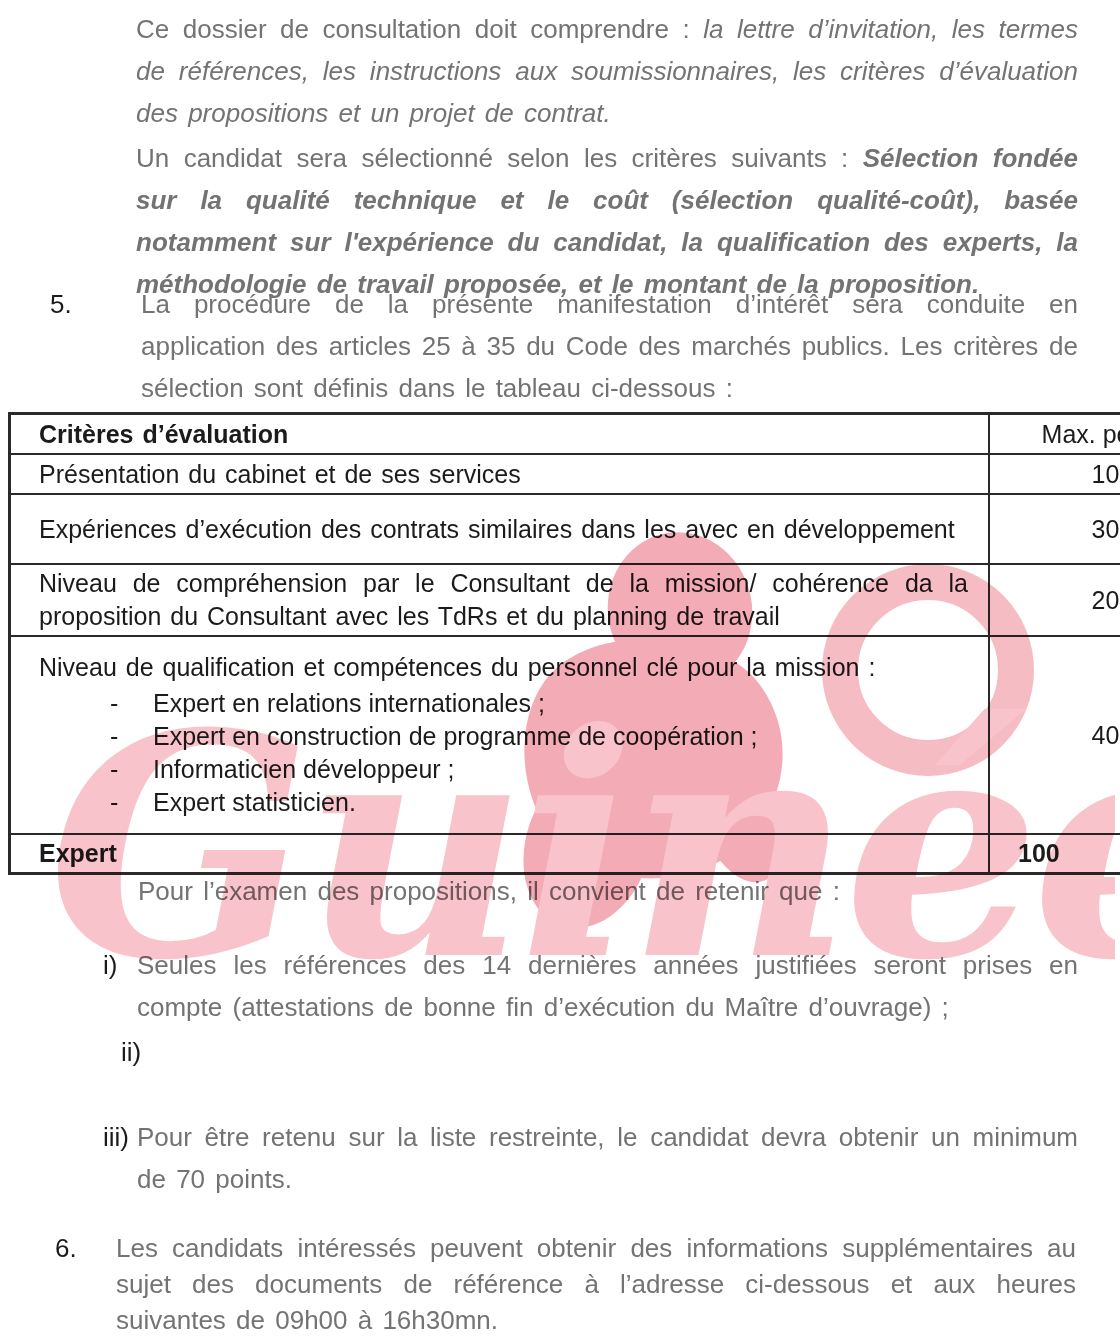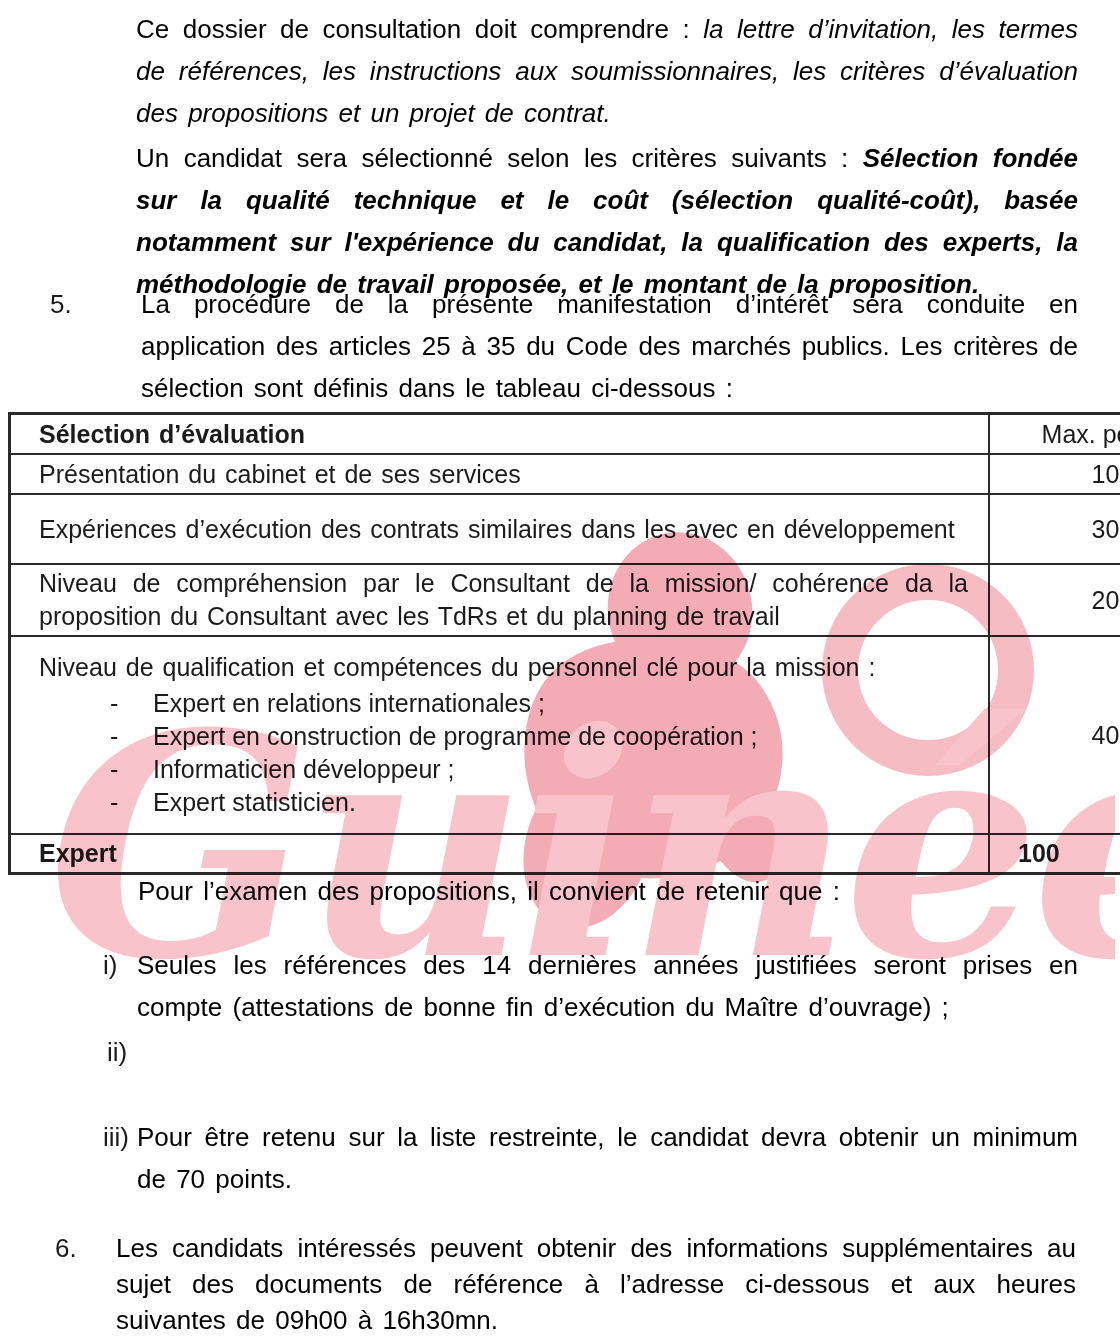--- a/index.html
+++ b/index.html
@@ -11,21 +11,21 @@
     font-family:"Liberation Sans", sans-serif;
     color:#1b1b1b;
     margin:0 auto;
   }
   .abs{position:absolute;}
   .body-text{
     font-size:26px;
     line-height:42px;
     text-align:justify;
     word-spacing:3px;
-    color:#000000;
+    color:#737373;
   }
   .em-italic{font-style:italic;}
   .em-bolditalic{font-style:italic;font-weight:bold;}
   .num-label{font-size:26px;line-height:42px;}
 
   
   table.criteria{
     border-collapse:collapse;
     table-layout:fixed;
     width:1104px;
@@ -81,21 +81,21 @@
   <div class="abs body-text" style="left:136px;top:137px;width:942px;">
     <span>Un candidat sera sélectionné selon les critères suivants : </span><span class="em-bolditalic">Sélection fondée sur la qualité technique et le coût (sélection qualité-coût), basée notamment sur l'expérience du candidat, la qualification des experts, la méthodologie de travail proposée, et le montant de la proposition.</span>
   </div>
 
   <div class="abs num-label" style="left:50px;top:283px;">5.</div>
   <div class="abs body-text" style="left:141px;top:283px;width:937px;">La procédure de la présente manifestation d’intérêt sera conduite en application des articles 25 à 35 du Code des marchés publics. Les critères de sélection sont définis dans le tableau ci-dessous :</div>
 
   <table class="criteria abs" style="left:8px;top:412px;">
     <tbody>
       <tr class="hdr">
-        <td class="col-crit hdr-crit">Sélection d’évaluation</td>
+        <td class="col-crit hdr-crit">Critères d’évaluation</td>
         <td class="col-pts">Max. points</td>
       </tr>
       <tr class="r1">
         <td class="col-crit">Présentation du cabinet et de ses services</td>
         <td class="col-pts">10</td>
       </tr>
       <tr class="r2">
         <td class="col-crit">Expériences d’exécution des contrats similaires dans les avec en développement</td>
         <td class="col-pts v-bottom">30</td>
       </tr>
@@ -121,21 +121,21 @@
       </tr>
     </tbody>
   </table>
 
   <div class="abs body-text" style="left:138px;top:870px;width:942px;text-align:left;">Pour l’examen des propositions, il convient de retenir que :</div>
 
   <div class="abs roman-item" style="left:0;top:944px;width:1120px;">
     <span class="marker">i)</span>
     <div class="txt body-text">Seules les références des 14 dernières années justifiées seront prises en compte (attestations de bonne fin d’exécution du Maître d’ouvrage) ;</div>
   </div>
-  <div class="abs roman-item" style="left:4px;top:1031px;width:1036px;">
+  <div class="abs roman-item" style="left:18px;top:1031px;width:1036px;">
     <span class="marker">ii)</span>
   </div>
   <div class="abs roman-item" style="left:0;top:1116px;width:1084px;">
     <span class="marker">iii)</span>
     <div class="txt body-text">Pour être retenu sur la liste restreinte, le candidat devra obtenir un minimum de 70 points.</div>
   </div>
 
   <div class="abs num-label" style="left:55px;top:1230px;line-height:36px;">6.</div>
   <div class="abs body-text" style="left:116px;top:1230px;width:960px;line-height:36px;">Les candidats intéressés peuvent obtenir des informations supplémentaires au sujet des documents de référence à l’adresse ci-dessous et aux heures suivantes de 09h00 à 16h30mn.</div>
 

